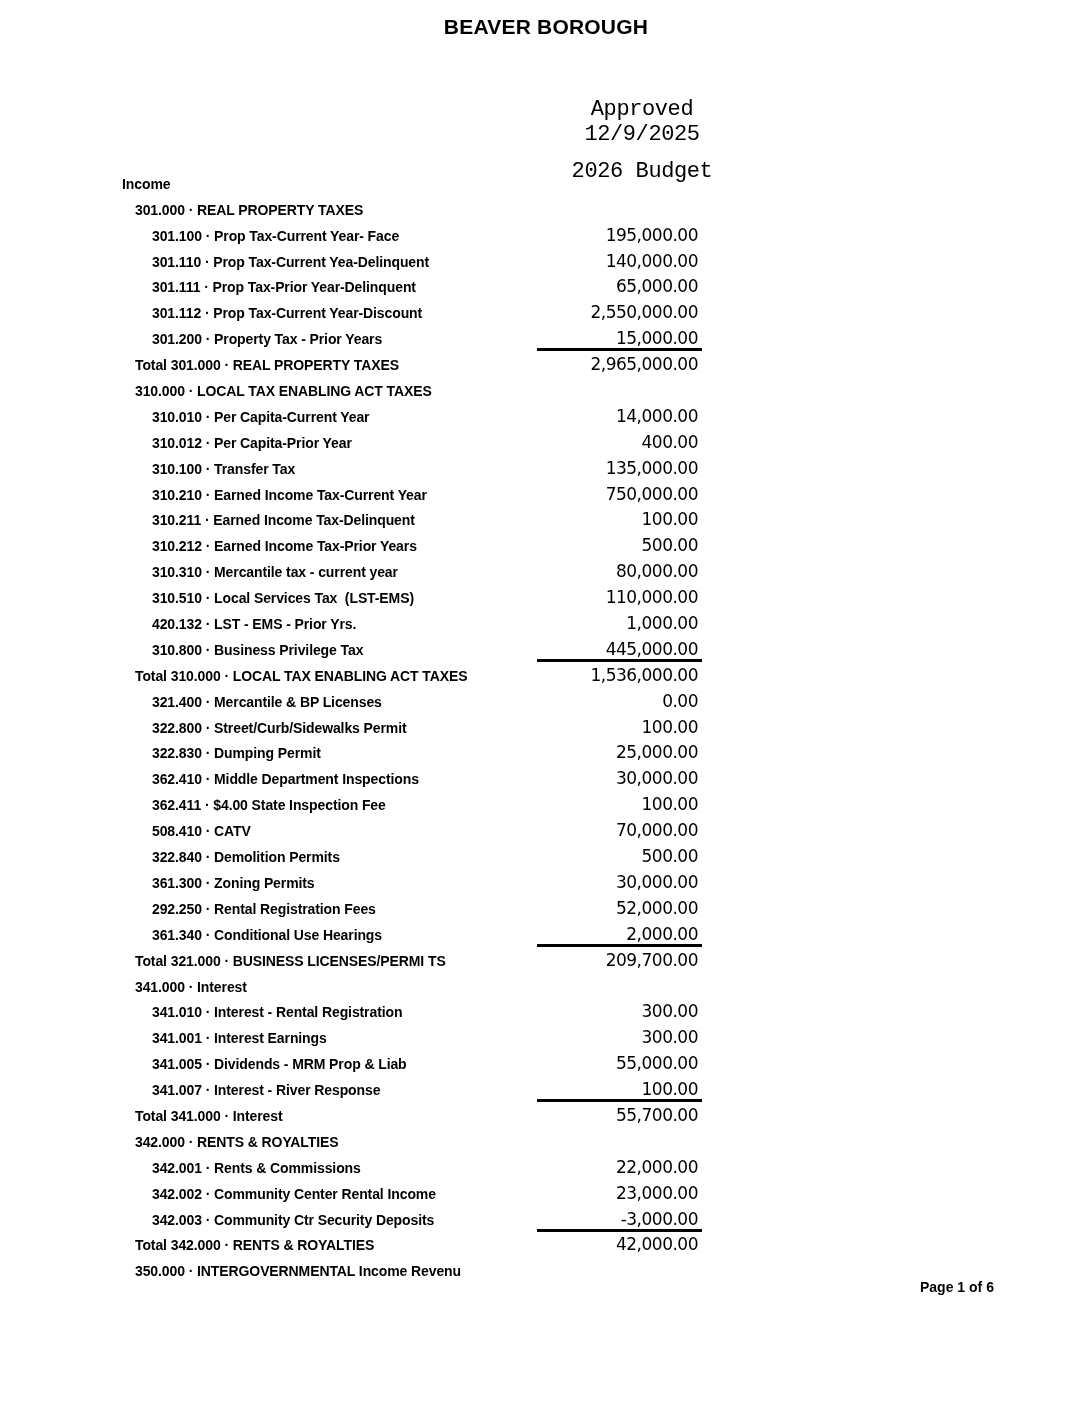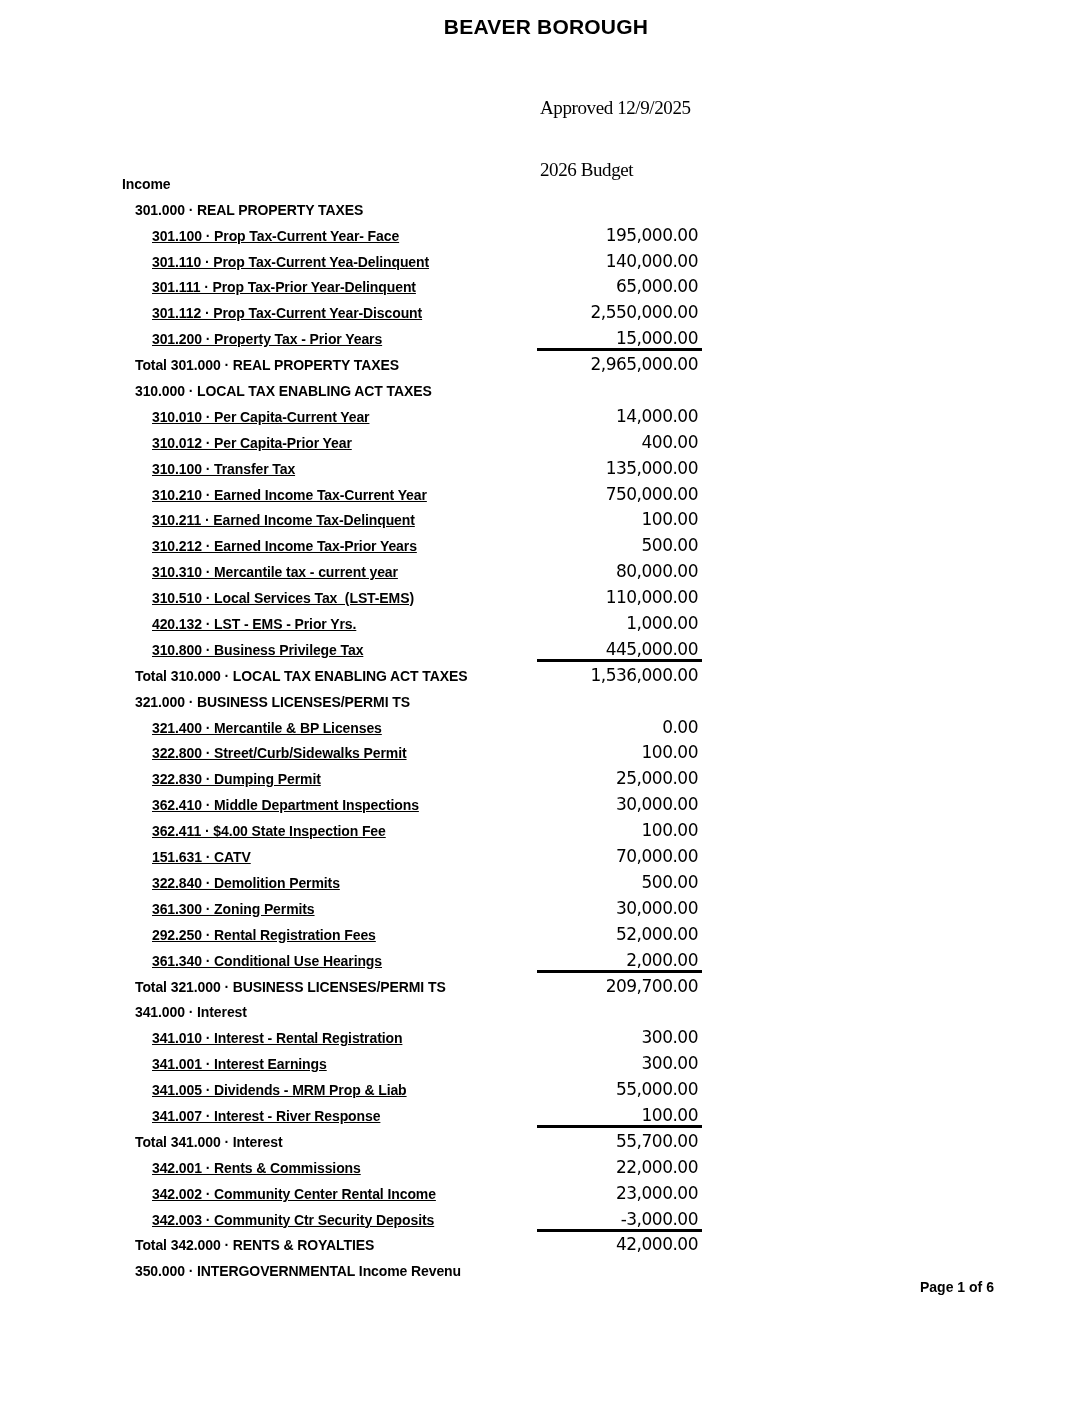--- a/index.html
+++ b/index.html
@@ -2,36 +2,36 @@
 <html><head>
 <meta charset="utf-8">
 <style>
   html, body { margin: 0; padding: 0; background: #ffffff; }
   body { width: 1088px; height: 1408px; position: relative; overflow: hidden; color: #000; }
   .title {
     position: absolute; top: 15px; left: 0; width: 1092px; text-align: center;
     font-family: "Liberation Sans", sans-serif; font-weight: bold; font-size: 21px; letter-spacing: 0.2px;
   }
   .colhead {
-    position: absolute; left: 540px; width: 204px; text-align: left;
-    font-family: Liberation Serif, serif; font-size: 19px; font-weight: normal;
+    position: absolute; left: 540px; width: 204px; text-align: center;
+    font-family: Liberation Mono, monospace; font-size: 22px; font-weight: normal;
     letter-spacing: -0.4px;
   }
   .colhead.l1 { top: 97px; }
   .colhead.l2 { top: 123px; margin-top: 36px; }
   .rows { position: absolute; top: 169px; left: 0; width: 1088px; }
   .row { position: relative; height: 25.9px; }
   .row .lbl {
     position: absolute; bottom: 3px; white-space: pre;
     font-family: "Liberation Sans", sans-serif; font-weight: bold; font-size: 14px;
     letter-spacing: -0.1px;
   }
   .row.income .lbl { left: 122px; }
   .row.section .lbl, .row.total .lbl { left: 135px; text-align: right; }
-  .row.item .lbl { left: 152px; text-decoration: underline; }
+  .row.item .lbl { left: 152px; }
   .row .val {
     position: absolute; right: 390px; bottom: 2px; white-space: pre;
     font-family: "DejaVu Sans", sans-serif; font-size: 17px; letter-spacing: -0.5px;
   }
   .row.underline::after {
     content: ""; position: absolute; left: 537px; width: 165px; bottom: -1px;
     height: 3px; background: #000;
   }
   .footer {
     position: absolute; top: 1279px; left: 920px;
@@ -119,24 +119,20 @@
       <span class="val">1,000.00</span>
     </div>
     <div class="row item underline">
       <span class="lbl">310.800 · Business Privilege Tax</span>
       <span class="val">445,000.00</span>
     </div>
     <div class="row total">
       <span class="lbl">Total 310.000 · LOCAL TAX ENABLING ACT TAXES</span>
       <span class="val">1,536,000.00</span>
     </div>
-    <div class="row section">
-      <span class="lbl">321.000 · BUSINESS LICENSES/PERMI TS</span>
-      <span class="val"></span>
-    </div>
     <div class="row item">
       <span class="lbl">321.400 · Mercantile &amp; BP Licenses</span>
       <span class="val">0.00</span>
     </div>
     <div class="row item">
       <span class="lbl">322.800 · Street/Curb/Sidewalks Permit</span>
       <span class="val">100.00</span>
     </div>
     <div class="row item">
       <span class="lbl">322.830 · Dumping Permit</span>
@@ -144,21 +140,21 @@
     </div>
     <div class="row item">
       <span class="lbl">362.410 · Middle Department Inspections</span>
       <span class="val">30,000.00</span>
     </div>
     <div class="row item">
       <span class="lbl">362.411 · $4.00 State Inspection Fee</span>
       <span class="val">100.00</span>
     </div>
     <div class="row item">
-      <span class="lbl">151.631 · CATV</span>
+      <span class="lbl">508.410 · CATV</span>
       <span class="val">70,000.00</span>
     </div>
     <div class="row item">
       <span class="lbl">322.840 · Demolition Permits</span>
       <span class="val">500.00</span>
     </div>
     <div class="row item">
       <span class="lbl">361.300 · Zoning Permits</span>
       <span class="val">30,000.00</span>
     </div>
@@ -191,20 +187,24 @@
       <span class="val">55,000.00</span>
     </div>
     <div class="row item underline">
       <span class="lbl">341.007 · Interest - River Response</span>
       <span class="val">100.00</span>
     </div>
     <div class="row total">
       <span class="lbl">Total 341.000 · Interest</span>
       <span class="val">55,700.00</span>
     </div>
+    <div class="row section">
+      <span class="lbl">342.000 · RENTS &amp; ROYALTIES</span>
+      <span class="val"></span>
+    </div>
     <div class="row item">
       <span class="lbl">342.001 · Rents &amp; Commissions</span>
       <span class="val">22,000.00</span>
     </div>
     <div class="row item">
       <span class="lbl">342.002 · Community Center Rental Income</span>
       <span class="val">23,000.00</span>
     </div>
     <div class="row item underline">
       <span class="lbl">342.003 · Community Ctr Security Deposits</span>

